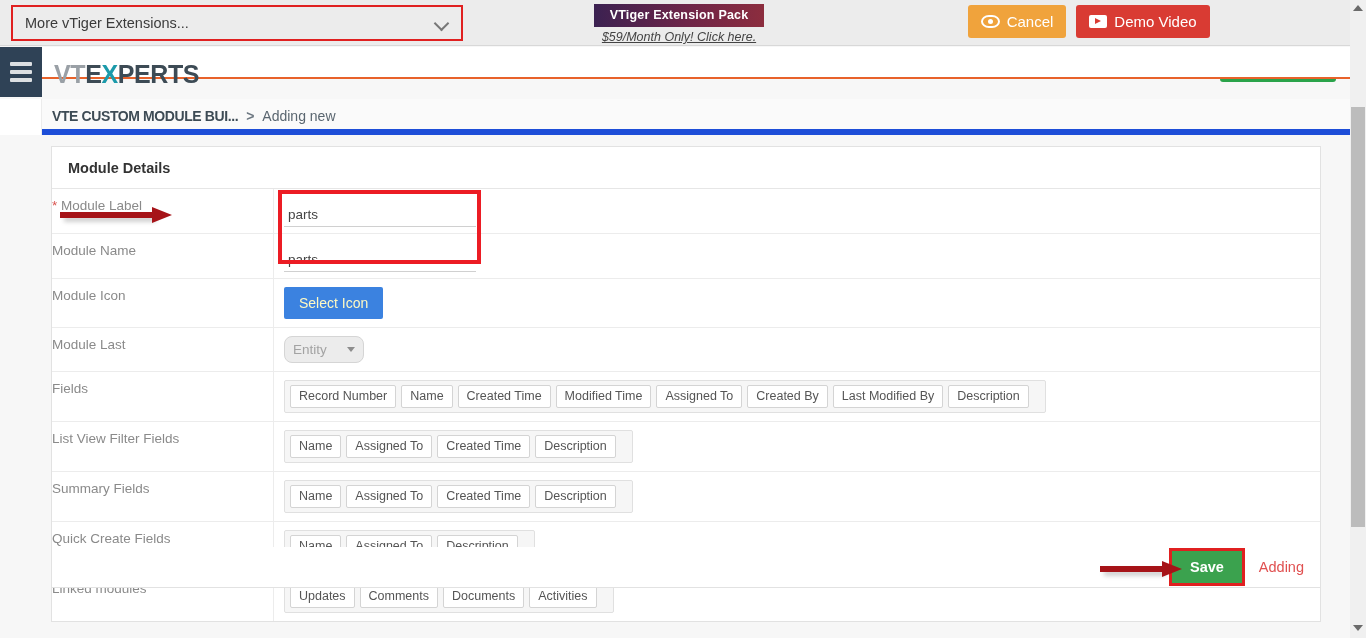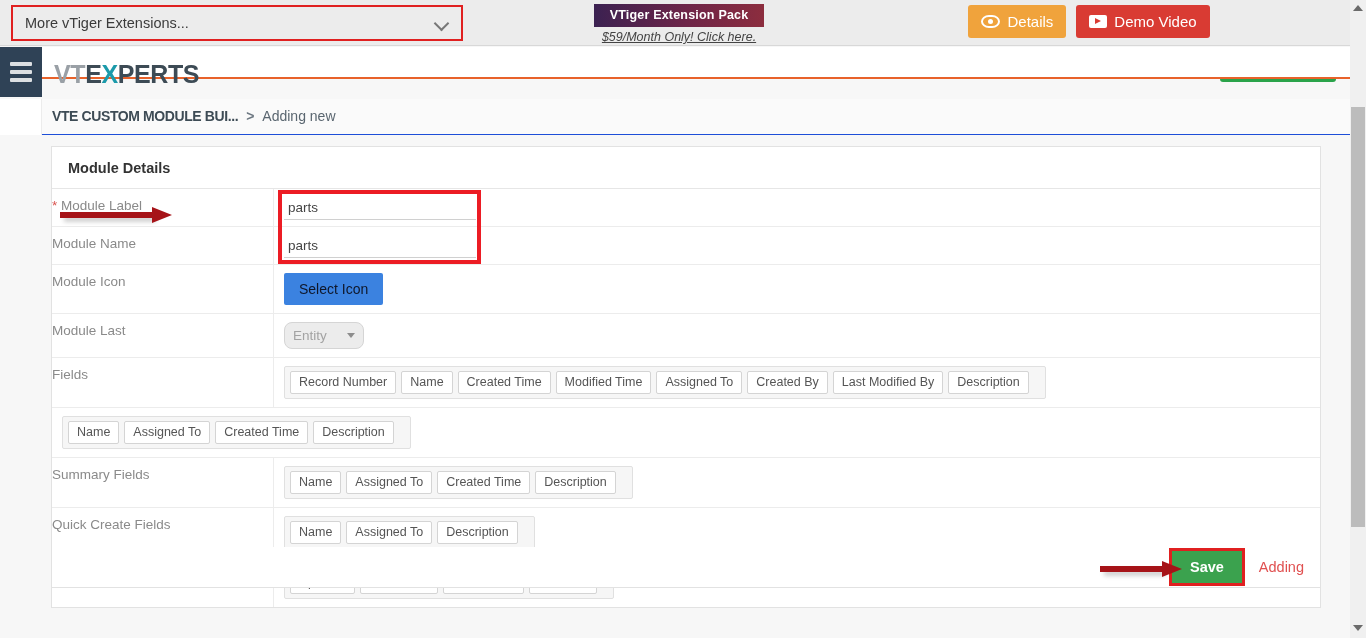--- a/index.html
+++ b/index.html
@@ -210,21 +210,21 @@
     position: absolute; right: 14px; top: 56px;
     display: flex; align-items: center; gap: 30px;
   }
   .nav-ic { cursor: pointer; display: block; }
 
   
   .crumb-strip {
     position: absolute; top: 99px; left: 0;
     width: 1350px; height: 36px;
     background: #fafafa;
-    border-bottom: 1px solid #1d4ed8;
+    border-bottom: 6px solid #1d4ed8;
   }
   .crumb-left-tab {
     position: absolute; left: 0; top: 0;
     width: 42px; height: 36px;
     background: #fff;
     border-right: 1px solid #ececec;
   }
   .crumb {
     position: absolute; left: 52px; top: 9px;
     display: flex; align-items: baseline; gap: 8px;
@@ -281,25 +281,26 @@
   .uinput {
     width: 192px;
     border: none;
     border-bottom: 1px solid #d0d0d0;
     outline: none;
     font-size: 13.5px;
     color: #444;
     padding: 4px 2px 4px 4px;
     background: transparent;
     font-family: "Liberation Sans", sans-serif;
+    margin-top: 8px;
   }
 
   .btn-blue {
     background: #3b82e0;
-    color: #0f172a;
+    color: #fef9c3;
     border: none;
     padding: 8px 15px;
     font-size: 14px;
     border-radius: 2px;
     cursor: pointer;
     font-family: "Liberation Sans", sans-serif;
   }
   .sel-disabled {
     background: #ececec;
     border: 1px solid #d5d5d5;
@@ -463,21 +464,21 @@
   </div>
 
   <div class="pack-wrap">
     <span class="pack-badge">VTiger Extension Pack</span>
     <span class="pack-link">$59/Month Only! Click here.</span>
   </div>
 
   <div class="promo-btns">
     <div class="pbtn preview">
       <span class="eye-icon"></span>
-      <span>Details</span>
+      <span>Cancel</span>
     </div>
     <div class="pbtn demo">
       <span class="play-icon"></span>
       <span>Demo Video</span>
     </div>
     <div class="pbtn purchase">
       <span class="cart-icon"></span>
       <span>Purchase</span>
     </div>
   </div>
@@ -588,20 +589,21 @@
         <span class="tag">Modified Time</span>
         <span class="tag">Assigned To</span>
         <span class="tag">Created By</span>
         <span class="tag">Last Modified By</span>
         <span class="tag">Description</span>
       </div>
     </div>
   </div>
 
   <div class="frow">
+    <div class="fcell-label">List View Filter Fields</div>
     <div class="fcell-val tall">
       <div class="tagbox">
         <span class="tag">Name</span>
         <span class="tag">Assigned To</span>
         <span class="tag">Created Time</span>
         <span class="tag">Description</span>
       </div>
     </div>
   </div>
 

